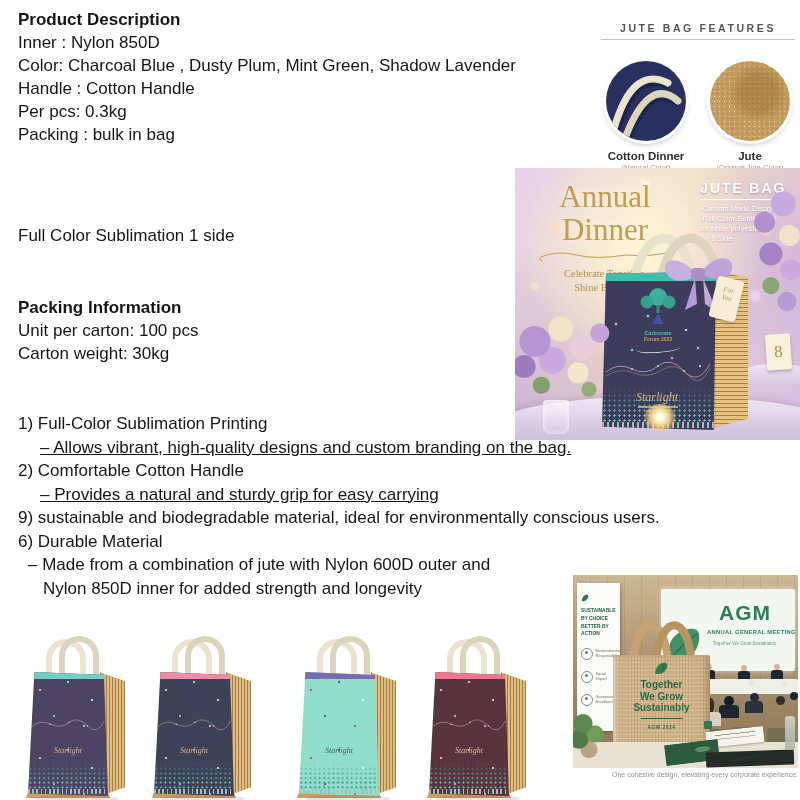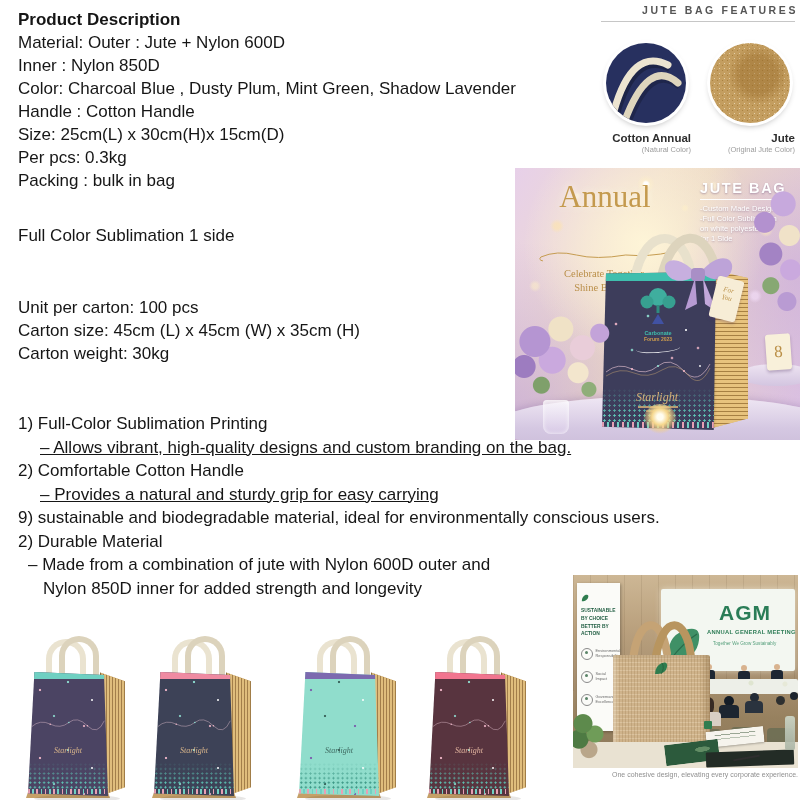--- a/index.html
+++ b/index.html
@@ -11,21 +11,21 @@
   .tblock .hd{font-weight:700;}
   #desc{top:8px;}
   #printing{top:224px;}
   #packing{top:296px;}
   #features{top:412px;line-height:23.5px;}
   .ind-a{padding-left:22px;text-decoration:underline;}
   .ind-b{padding-left:10px;}
   .ind-c{padding-left:25px;}
 
   
-  #featpanel{position:absolute;left:598px;top:4px;width:200px;text-align:right;}
+  #featpanel{position:absolute;left:598px;top:22px;width:200px;text-align:center;}
   .fp-title{font-size:10.5px;font-weight:700;letter-spacing:2.6px;color:#555;}
   .fp-rule{margin:5px auto 0;width:194px;height:1px;background:#c6c6c6;}
   .fp-row{display:flex;justify-content:center;gap:14px;margin-top:21px;}
   .fp-item{width:90px;}
   .circle{width:80px;height:80px;border-radius:50%;overflow:hidden;margin:0 auto;position:relative;
           box-shadow:0 0 0 3px #fff,0 3px 6px rgba(0,0,0,.3);}
   .c-navy{background:#27305f;}
   .c-jute{background-color:#c49e60;
       background-image:
         radial-gradient(circle at 60% 40%, rgba(150,105,40,.45) 0 18px, transparent 30px),
@@ -226,77 +226,76 @@
       radial-gradient(circle at 55% 80%, #b9a68a 0 8px, transparent 9px);}
   #agmcap{position:absolute;left:573px;top:771px;width:225px;text-align:right;font-size:7px;color:#8f8f8f;}
 </style>
 </head>
 <body>
 
 <div class="page">
 
   <section id="desc" class="tblock">
     <div class="hd">Product Description</div>
-    <div class="ln">Material: Outer : Jute + Nylon 600D</div>
     <div class="ln">Inner : Nylon 850D</div>
     <div class="ln">Color: Charcoal Blue , Dusty Plum, Mint Green, Shadow Lavender</div>
     <div class="ln">Handle : Cotton Handle</div>
-    <div class="ln">Size: 25cm(L) x 30cm(H)x 15cm(D)</div>
     <div class="ln">Per pcs: 0.3kg</div>
     <div class="ln">Packing : bulk in bag</div>
   </section>
 
   <section id="printing" class="tblock">
     <div class="ln">Full Color Sublimation 1 side</div>
   </section>
 
   <section id="packing" class="tblock">
+    <div class="hd">Packing Information</div>
     <div class="ln">Unit per carton: 100 pcs</div>
-    <div class="ln">Carton size: 45cm (L) x 45cm (W) x 35cm (H)</div>
     <div class="ln">Carton weight: 30kg</div>
   </section>
 
   <section id="features" class="tblock">
     <div class="ln">1) Full-Color Sublimation Printing</div>
     <div class="ln ind-a">– Allows vibrant, high-quality designs and custom branding on the bag.</div>
     <div class="ln">2) Comfortable Cotton Handle</div>
     <div class="ln ind-a">– Provides a natural and sturdy grip for easy carrying</div>
     <div class="ln">9) sustainable and biodegradable material, ideal for environmentally conscious users.</div>
-    <div class="ln">2) Durable Material</div>
+    <div class="ln">6) Durable Material</div>
     <div class="ln ind-b">– Made from a combination of jute with Nylon 600D outer and</div>
     <div class="ln ind-c">Nylon 850D inner for added strength and longevity</div>
   </section>
 
   <aside id="featpanel">
     <div class="fp-title">JUTE BAG FEATURES</div>
     <div class="fp-rule"></div>
     <div class="fp-row">
       <div class="fp-item">
         <div class="circle c-navy">
           <svg viewBox="0 0 80 80" width="80" height="80">
             <path d="M8 68 Q26 4 62 22" stroke="rgba(0,0,0,.25)" stroke-width="8" fill="none" transform="translate(2,3)"></path>
             <path d="M8 68 Q26 4 62 22" stroke="#ece4d0" stroke-width="7" fill="none" stroke-linecap="round"></path>
             <path d="M18 80 Q42 14 72 40" stroke="rgba(0,0,0,.2)" stroke-width="8" fill="none" transform="translate(2,3)"></path>
             <path d="M18 80 Q42 14 72 40" stroke="#ded5bd" stroke-width="7" fill="none" stroke-linecap="round"></path>
           </svg>
         </div>
-        <div class="fp-name">Cotton Annual</div>
+        <div class="fp-name">Cotton Dinner</div>
         <div class="fp-sub">(Natural Color)</div>
       </div>
       <div class="fp-item">
         <div class="circle c-jute"></div>
         <div class="fp-name">Jute</div>
         <div class="fp-sub">(Original Jute Color)</div>
       </div>
     </div>
   </aside>
 
   <figure id="dinner" style="margin:0">
     <div class="d-title">
       <span style="display:block">Annual</span>
+      <span style="display:block">Dinner</span>
     </div>
     <svg class="d-swirl" viewBox="0 0 140 14">
       <path d="M4 9 Q20 2 40 7 T 90 7 Q115 9 136 4 M4 9 q-3 3 2 4" stroke="#c49a4e" stroke-width="1" fill="none"></path>
     </svg>
     <div class="d-sub">
       <span style="display:block">Celebrate Together,</span>
       <span style="display:block">Shine Brighter</span>
     </div>
 
     <div class="d-overlay">
@@ -504,20 +503,27 @@
     <div class="a-bag">
       <svg class="a-bag-handles" viewBox="0 0 82 52">
         <path d="M12 52 C16 8 40 4 46 44" stroke="#c5a375" stroke-width="8" fill="none" stroke-linecap="round"></path>
         <path d="M34 52 C42 2 66 8 70 48" stroke="#b8955f" stroke-width="8" fill="none" stroke-linecap="round"></path>
       </svg>
       <div class="a-bag-body">
         <svg class="a-bag-leaf" viewBox="0 0 17 15">
           <path d="M2 13 Q2 5 9 2 Q15 0 14 6 Q13 12 5 13 Z" fill="#2f7d4f"></path>
           <path d="M9 2 Q12 7 8 13" stroke="#24603c" stroke-width="0.8" fill="none"></path>
         </svg>
+        <div class="a-bag-tx">
+          <div>Together</div>
+          <div>We Grow</div>
+          <div>Sustainably</div>
+          <div class="a-bag-rule"></div>
+          <div class="a-bag-badge">AGM 2024</div>
+        </div>
         <div class="a-bag-tag"></div>
       </div>
     </div>
 
     <div class="a-fgtable"></div>
     <div class="a-card"></div>
     <div class="a-book"></div>
     <div class="a-folder"></div>
     <div class="a-pen"></div>
     <div class="a-bottle"></div>

